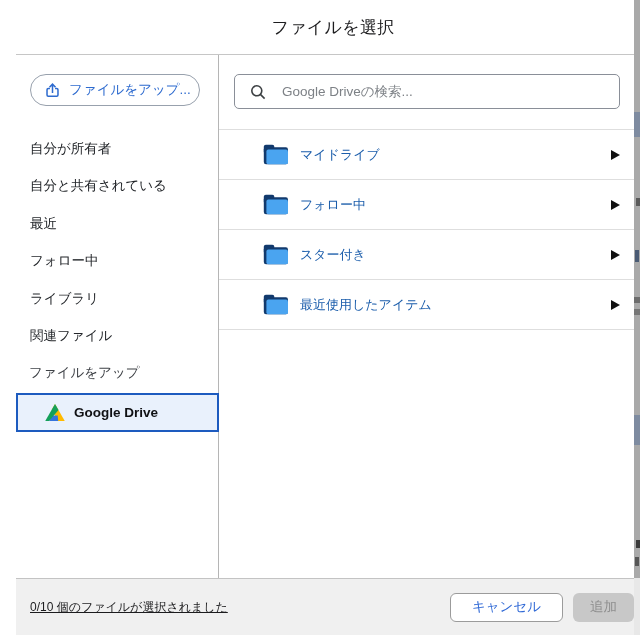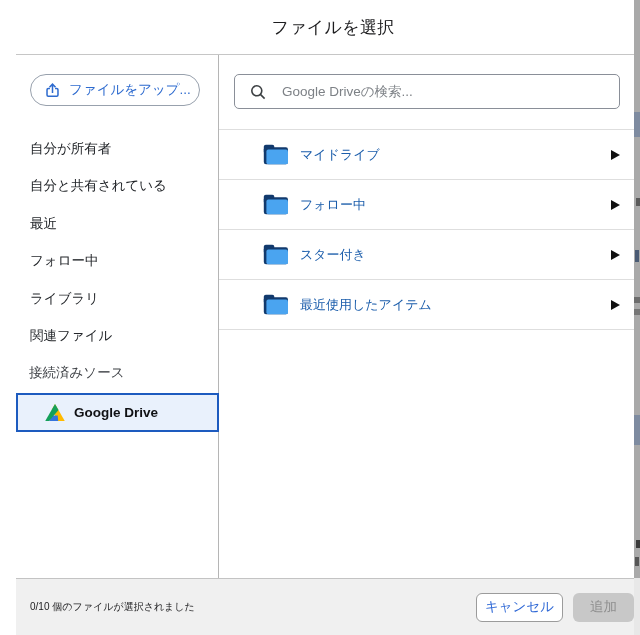--- a/index.html
+++ b/index.html
@@ -46,22 +46,22 @@
   .folder-row { height:50px; border-bottom:1px solid #dedede; display:flex;
     align-items:center; padding-left:44px; position:relative; cursor:pointer; }
   .folder-label { margin-left:11px; font-size:13px; color:#1b5dab; }
   .row-arrow { position:absolute; right:30px; top:50%; margin-top:-5px;
     width:0; height:0; border-left:9px solid #111;
     border-top:5px solid transparent; border-bottom:5px solid transparent; }
 
   
   .ftr { flex:0 0 57px; height:57px; background:#f0f0f0; border-top:1px solid #c3c3c3;
     display:flex; align-items:center; padding:0 16px 0 14px; }
-  .status { flex:1; font-size:10px; color:#1c1c1e; }
-  .btn-cancel { height:29px; padding:0 8px; background:#fff; border:1px solid #9b9b9b;
+  .status { flex:1; font-size:12px; color:#1c1c1e;text-decoration:underline; }
+  .btn-cancel { height:29px; padding:0 21px; background:#fff; border:1px solid #9b9b9b;
     border-radius:6px; color:#3069d6; font-size:13.5px; font-family:Liberation Serif, serif;
     cursor:pointer; margin-right:10px; }
   .btn-add { height:29px; padding:0 17px; background:#c8c8c8; border:none;
     border-radius:6px; color:#8f8f8f; font-size:13.5px; font-family:inherit; }
 
   
   .bg-strip { position:absolute; right:0; top:0; width:6px; height:635px;
     background:#a9a9a9; }
   .frag { position:absolute; left:0; width:6px; }
   .f1 { top:112px; height:25px; background:#7e8ba0; }
@@ -95,21 +95,21 @@
 
       <div class="nav">
         <div class="nav-item">自分が所有者</div>
         <div class="nav-item">自分と共有されている</div>
         <div class="nav-item">最近</div>
         <div class="nav-item">フォロー中</div>
         <div class="nav-item">ライブラリ</div>
         <div class="nav-item">関連ファイル</div>
       </div>
 
-      <div class="section-label">接続済みソース</div>
+      <div class="section-label">ファイルをアップ</div>
 
       <div class="source-item">
         <svg width="20" height="17" viewBox="0 0 100 87">
           <polygon points="50,0 100,87 66,87 33,29" fill="#ffba00"></polygon>
           <polygon points="20,87 36,59 64,59 66,87" fill="#3574dd"></polygon>
           <polygon points="50,0 68,31 20,87 0,87" fill="#14a05a"></polygon>
         </svg>
         <span>Google Drive</span>
       </div>
     </div>

